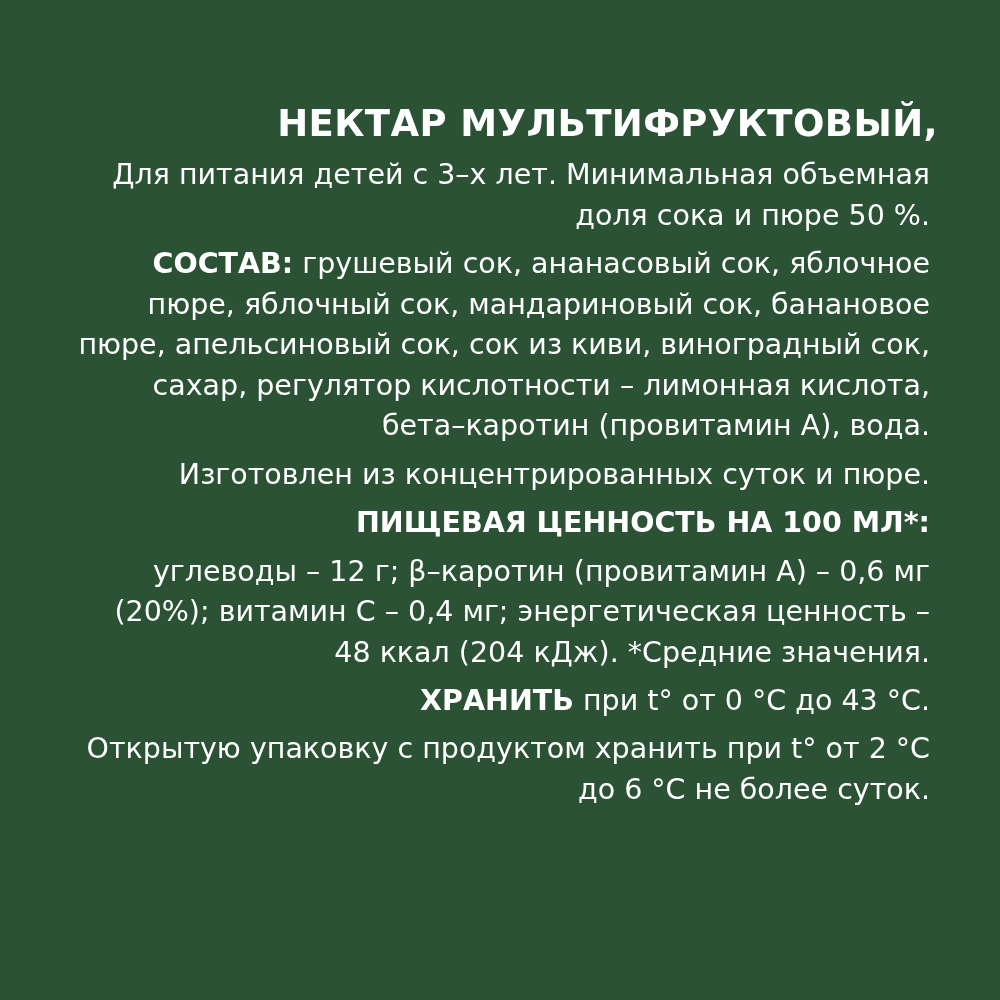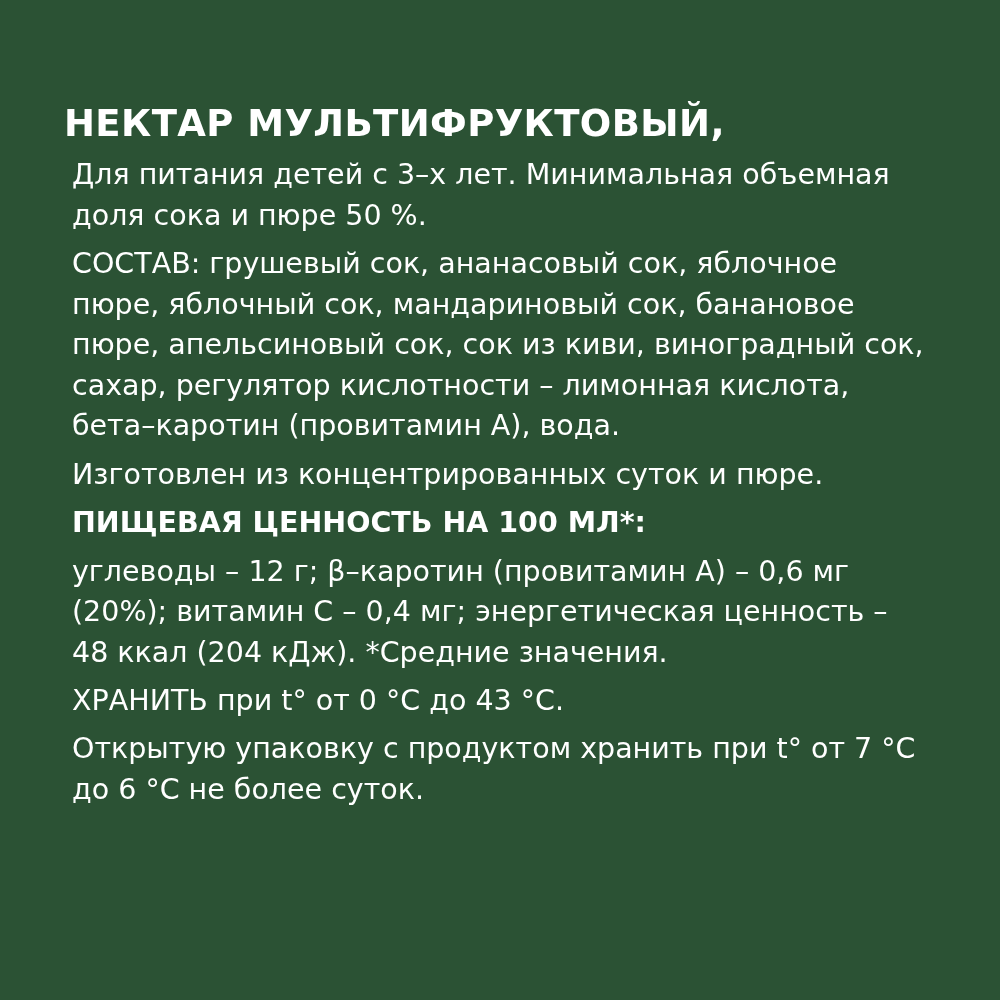--- a/index.html
+++ b/index.html
@@ -12,20 +12,21 @@
     background: #2b5234;
     font-family: "DejaVu Sans", "Liberation Sans", sans-serif;
     color: #ffffff;
     overflow: hidden;
   }
   .label {
     box-sizing: border-box;
     width: 1000px;
     height: 1000px;
     padding: 100px 62px 0 64px;
+    text-align: right;
   }
   .title {
     font-size: 37px;
     font-weight: bold;
     line-height: 1.28;
     letter-spacing: 0.4px;
     margin: 0 0 6px 0;
     text-transform: uppercase;
   }
   .title-line {
@@ -35,21 +36,21 @@
   p.body-text {
     font-size: 28.5px;
     line-height: 1.42;
     margin: 8px;
     font-weight: normal;
   }
   .block-gap {
     margin-top: 4px;
   }
   .bold {
-    font-weight: normal;
+    font-weight: bold;
   }
   .heading {
     font-size: 28.5px;
     font-weight: bold;
     line-height: 1.42;
     margin: 8px;
   }
 </style>
 </head>
 <body>
@@ -65,15 +66,15 @@
   <p class="body-text"><span class="bold">СОСТАВ:</span><span> грушевый сок, ананасовый сок, яблочное пюре, яблочный сок,  мандариновый сок, банановое пюре, апельсиновый сок, сок из киви, виноградный сок, сахар, регулятор кислотности – лимонная кислота, бета–каротин (провитамин А), вода.</span></p>
 
   <p class="body-text block-gap">Изготовлен из концентрированных суток и пюре.</p>
 
   <p class="heading">ПИЩЕВАЯ ЦЕННОСТЬ НА 100 МЛ*:</p>
 
   <p class="body-text">углеводы – 12 г; β–каротин (провитамин А) – 0,6 мг (20%); витамин С – 0,4 мг; энергетическая ценность – 48 ккал (204 кДж). *Средние значения.</p>
 
   <p class="body-text"><span class="bold">ХРАНИТЬ</span><span> при t° от 0 °С до 43 °С.</span></p>
 
-  <p class="body-text">Открытую упаковку с продуктом хранить при t° от 7 °С до 6 °С не более суток.</p>
+  <p class="body-text">Открытую упаковку с продуктом хранить при t° от 2 °С до 6 °С не более суток.</p>
 
 </div>
 
 </body></html>

